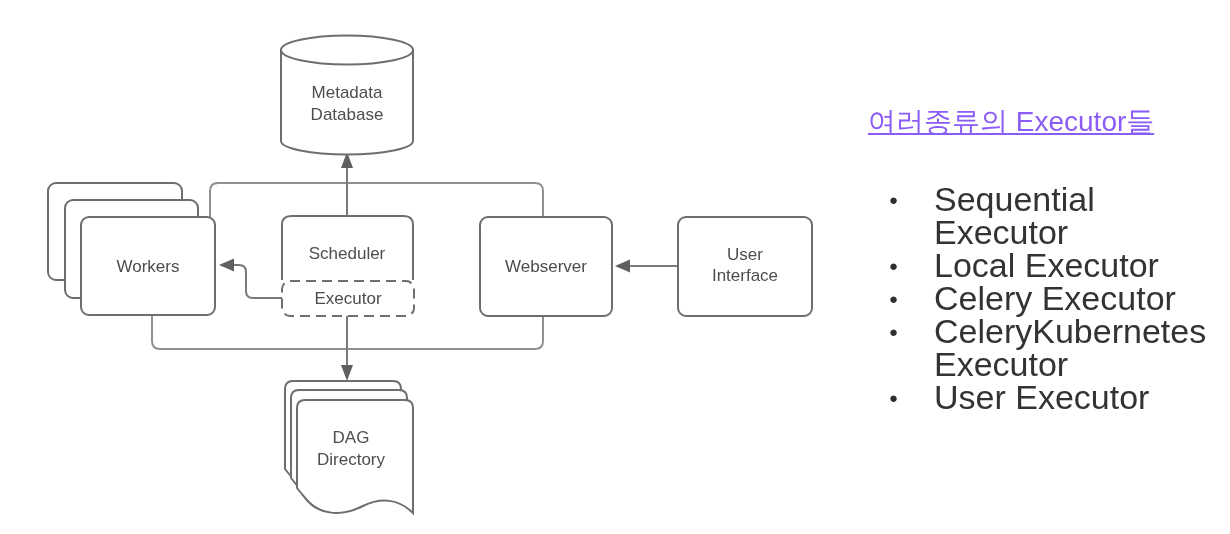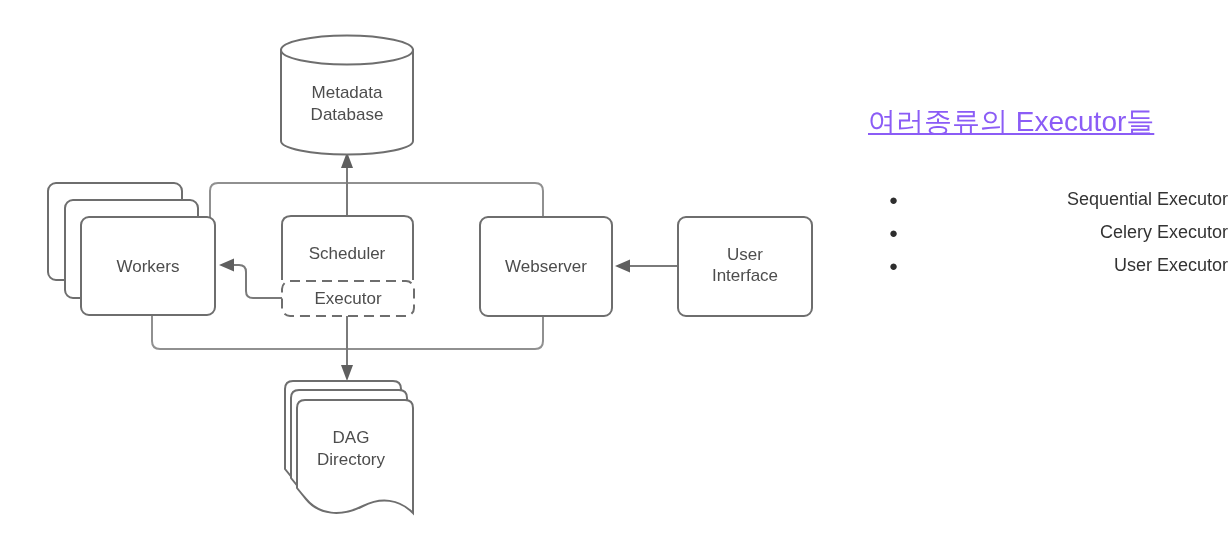--- a/index.html
+++ b/index.html
@@ -34,26 +34,25 @@
     text-decoration: underline;
     cursor: pointer;
     white-space: nowrap;
   }
   .panel ul {
     margin: 42px 0 0 0; padding: 0; list-style: none;
   }
   .panel li {
     position: relative;
     padding-left: 66px;
-    font-size: 18px;
+    font-size: 34px;
     line-height: 33px;
     color: #333333;
     box-sizing: border-box;
     width: 360px;
-    text-align: right;
   }
   .panel li::before {
     content: "\25CF";
     position: absolute;
     left: 21px; top: 0;
     font-size: 15px;
     line-height: 33px;
     color: #2e2e2e;
   }
 </style>
@@ -118,18 +117,20 @@
       <path class="node-shape" transform="translate(297,400)" d="M8,0 L108,0 Q116,0 116,8 L116,113 C102,99 84,97 66,106 C44,117 22,115 9,99 Q4,93 0,88 L0,8 Q0,0 8,0 Z"></path>
       <text x="351" y="443">DAG</text>
       <text x="351" y="465">Directory</text>
     </g>
   </svg>
 
   <div class="panel">
     <div class="panel-heading">여러종류의 Executor들</div>
     <ul>
       <li>Sequential Executor</li>
+      <li>Local Executor</li>
       <li>Celery Executor</li>
+      <li>CeleryKubernetes Executor</li>
       <li>User Executor</li>
     </ul>
   </div>
 
 </div>
 
 </body></html>

